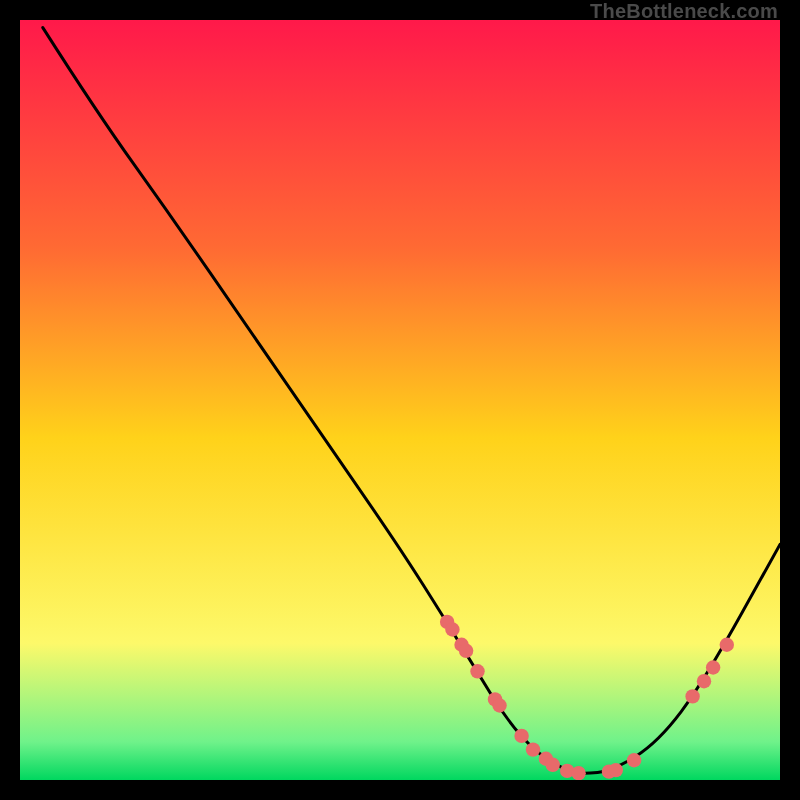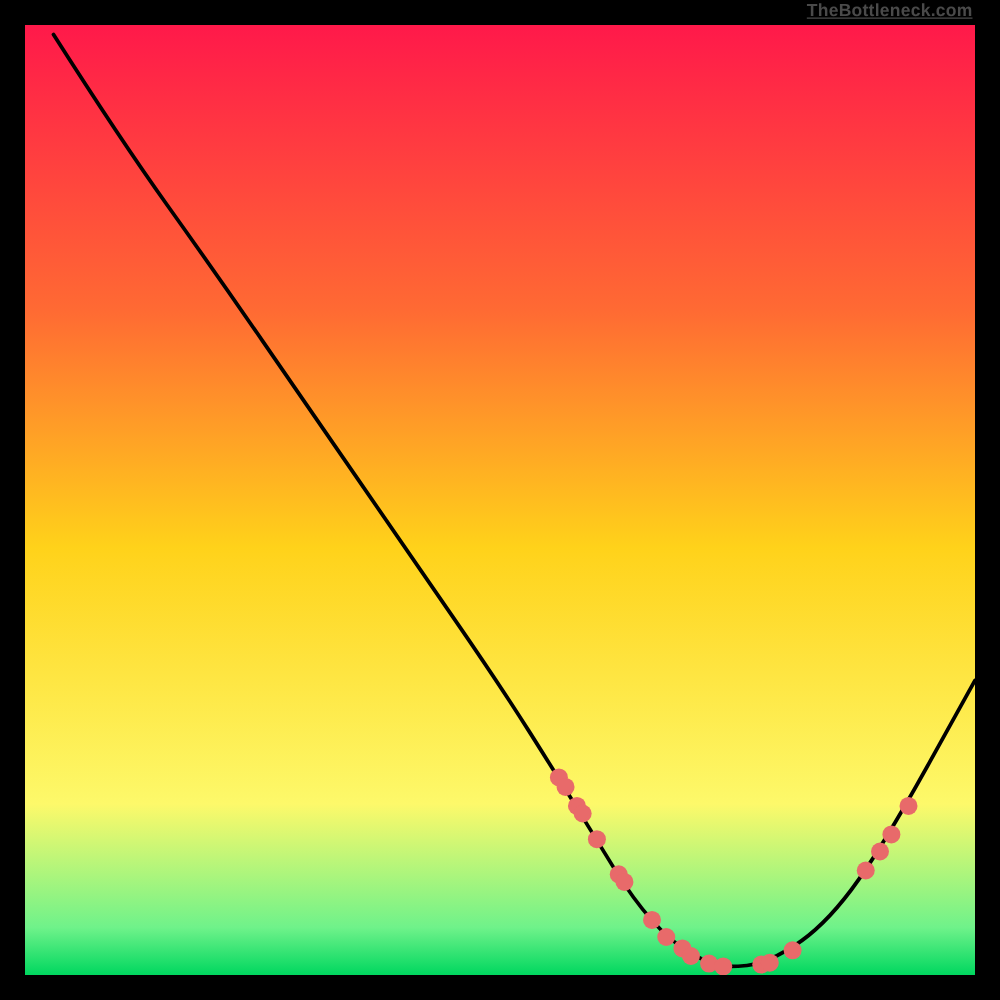--- a/index.html
+++ b/index.html
@@ -15,25 +15,24 @@
     left: 20px;
     top: 20px;
     width: 760px;
     height: 760px;
   }
   .watermark {
     position: absolute;
     top: 0px;
     right: 22px;
     font-family: Arial, Helvetica, sans-serif;
-    font-size: 14px;
+    font-size: 20px;
     font-weight: 600;
     color: #4a4a4a;
     letter-spacing: 0.2px;
-    text-decoration: underline;
   }
   svg { display: block; }
 </style>
 </head>
 <body>
 
 <div class="stage">
   <div class="watermark">TheBottleneck.com</div>
   <div class="plot">
     <svg id="svg-plot" viewBox="0 0 760 760" width="760" height="760">

